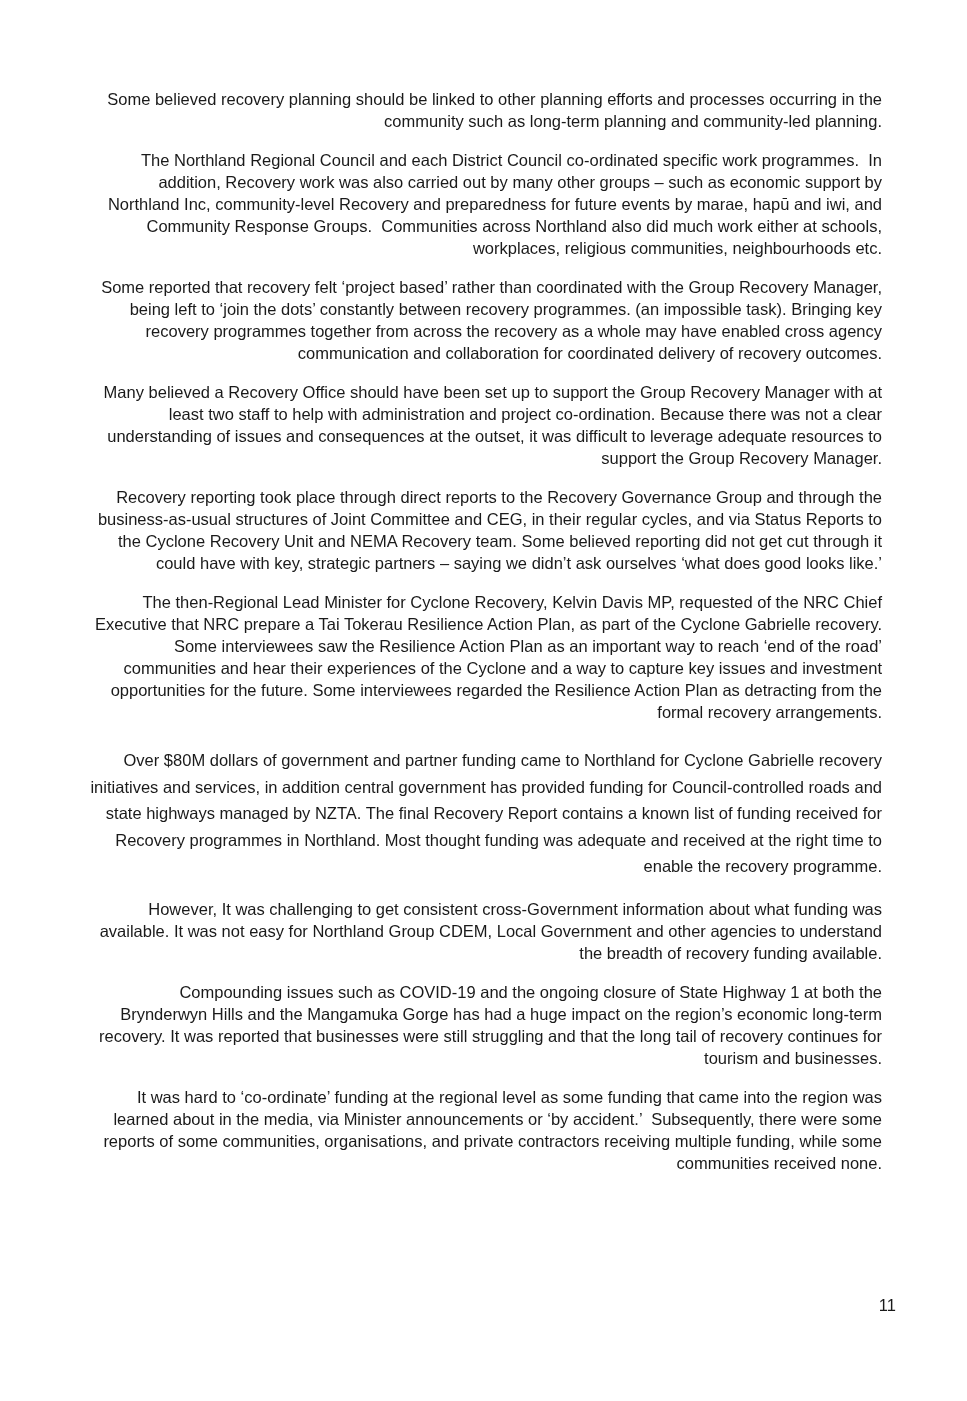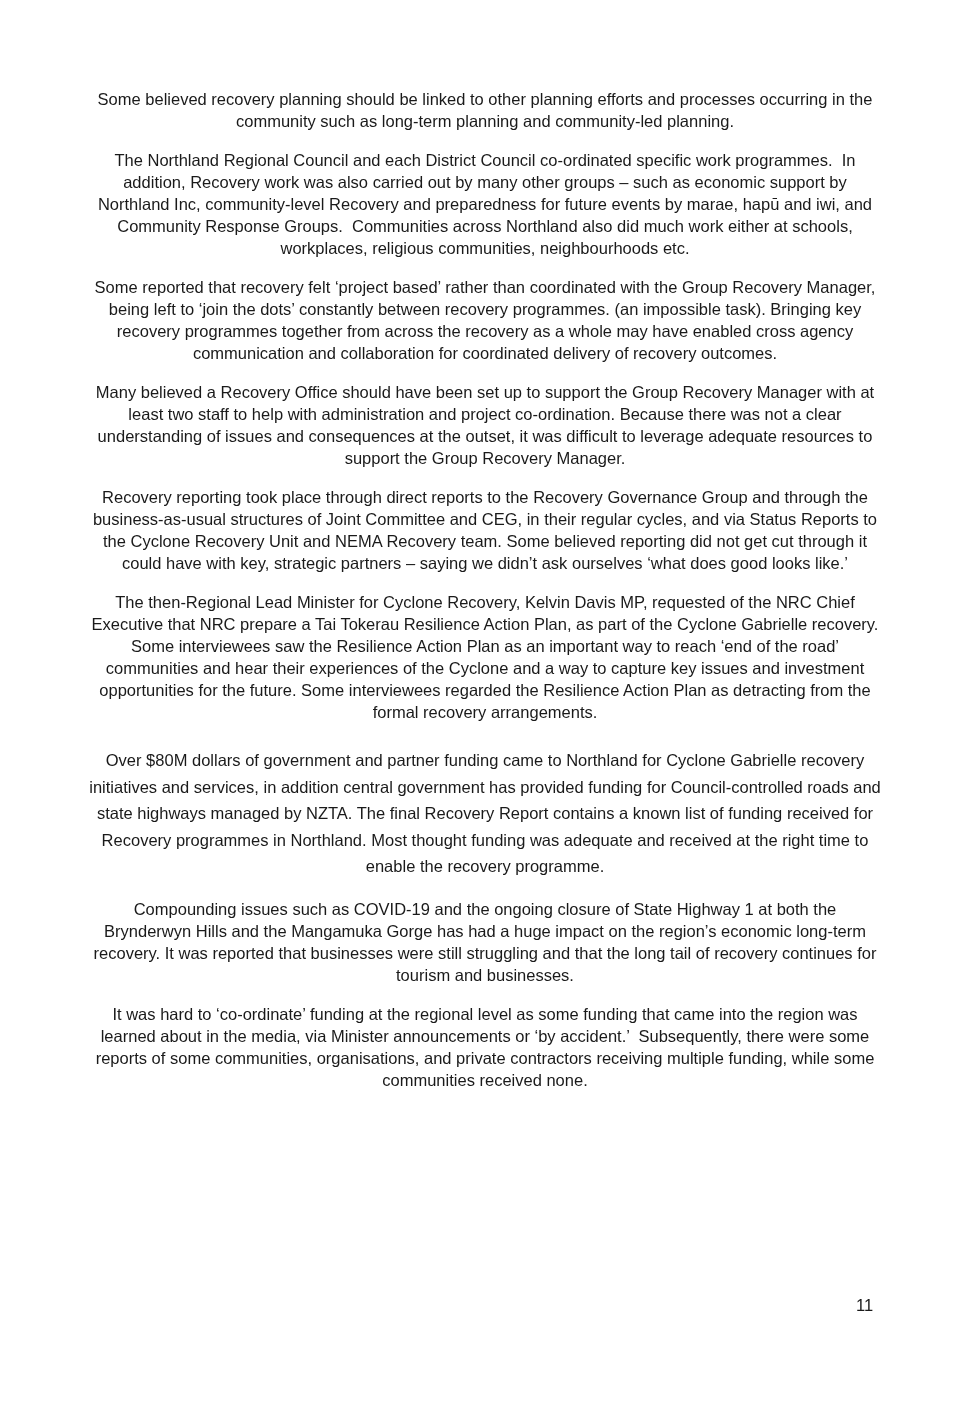--- a/index.html
+++ b/index.html
@@ -24,21 +24,21 @@
     left: 88px;
     top: 88px;
     width: 794px;
   }
   .para {
     margin: 0 0 17px 0;
     font-size: 16.5px;
     line-height: 22px;
     color: var(--text);
     white-space: pre-wrap;
-    text-align: center;
+    text-align: right;
   }
   .para.loose {
     line-height: 26.5px;
     margin-bottom: 18px;
     margin-top: 24px;
   }
   .heading {
     margin: 27px 0 9px 0;
     font-size: 20px;
     line-height: 24px;
@@ -46,32 +46,33 @@
     color: var(--accent);
   }
   .page-number {
     position: absolute;
     left: 856px;
     top: 1294px;
     width: 40px;
     font-size: 16.5px;
     line-height: 22px;
     color: var(--text);
-    text-align: left;
+    text-align: right;
   }
 </style>
 </head>
 <body>
 
 <div class="page">
   <div class="body-text">
     <p class="para">Some believed recovery planning should be linked to other planning efforts and processes occurring in the community such as long-term planning and community-led planning.</p>
     <p class="para">The Northland Regional Council and each District Council co-ordinated specific work programmes.  In addition, Recovery work was also carried out by many other groups – such as economic support by Northland Inc, community-level Recovery and preparedness for future events by marae, hapū and iwi, and Community Response Groups.  Communities across Northland also did much work either at schools, workplaces, religious communities, neighbourhoods etc.</p>
     <p class="para">Some reported that recovery felt ‘project based’ rather than coordinated with the Group Recovery Manager, being left to ‘join the dots’ constantly between recovery programmes. (an impossible task). Bringing key recovery programmes together from across the recovery as a whole may have enabled cross agency communication and collaboration for coordinated delivery of recovery outcomes.</p>
     <p class="para">Many believed a Recovery Office should have been set up to support the Group Recovery Manager with at least two staff to help with administration and project co-ordination. Because there was not a clear understanding of issues and consequences at the outset, it was difficult to leverage adequate resources to support the Group Recovery Manager.</p>
     <p class="para">Recovery reporting took place through direct reports to the Recovery Governance Group and through the business-as-usual structures of Joint Committee and CEG, in their regular cycles, and via Status Reports to the Cyclone Recovery Unit and NEMA Recovery team. Some believed reporting did not get cut through it could have with key, strategic partners – saying we didn’t ask ourselves ‘what does good looks like.’</p>
     <p class="para">The then-Regional Lead Minister for Cyclone Recovery, Kelvin Davis MP, requested of the NRC Chief Executive that NRC prepare a Tai Tokerau Resilience Action Plan, as part of the Cyclone Gabrielle recovery.  Some interviewees saw the Resilience Action Plan as an important way to reach ‘end of the road’ communities and hear their experiences of the Cyclone and a way to capture key issues and investment opportunities for the future. Some interviewees regarded the Resilience Action Plan as detracting from the formal recovery arrangements.</p>
     <p class="para loose">Over $80M dollars of government and partner funding came to Northland for Cyclone Gabrielle recovery initiatives and services, in addition central government has provided funding for Council-controlled roads and state highways managed by NZTA. The final Recovery Report contains a known list of funding received for Recovery programmes in Northland. Most thought funding was adequate and received at the right time to enable the recovery programme.</p>
+    <p class="para">However, It was challenging to get consistent cross-Government information about what funding was available. It was not easy for Northland Group CDEM, Local Government and other agencies to understand the breadth of recovery funding available.</p>
     <p class="para">Compounding issues such as COVID-19 and the ongoing closure of State Highway 1 at both the Brynderwyn Hills and the Mangamuka Gorge has had a huge impact on the region’s economic long-term recovery. It was reported that businesses were still struggling and that the long tail of recovery continues for tourism and businesses.</p>
     <p class="para">It was hard to ‘co-ordinate’ funding at the regional level as some funding that came into the region was learned about in the media, via Minister announcements or ‘by accident.’  Subsequently, there were some reports of some communities, organisations, and private contractors receiving multiple funding, while some communities received none.</p>
   </div>
   <div class="page-number">11</div>
 </div>
 
 </body></html>

